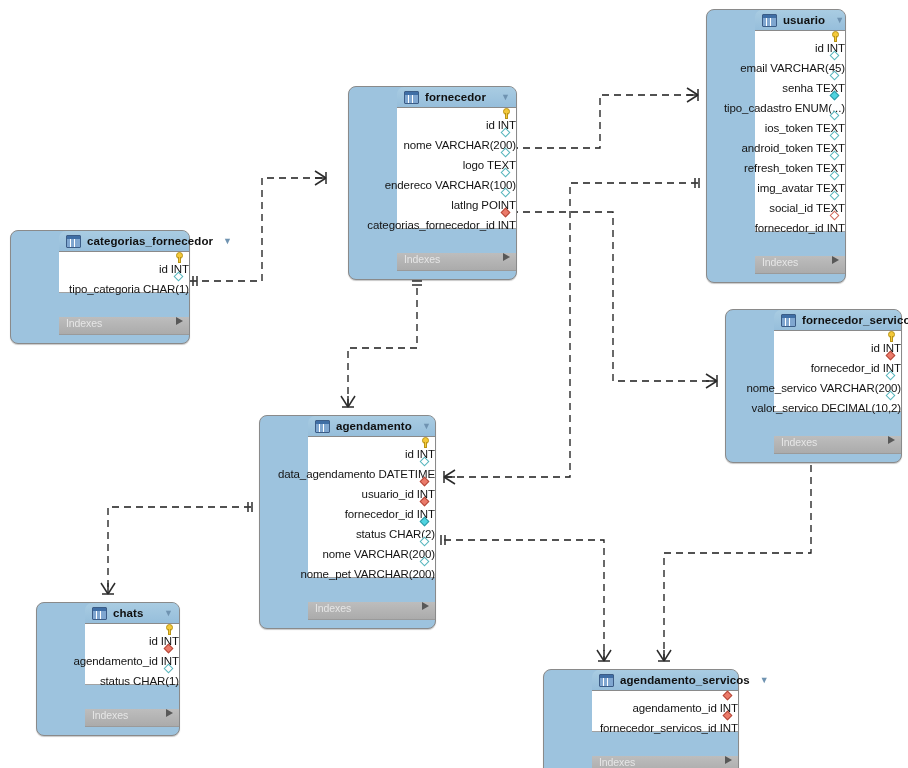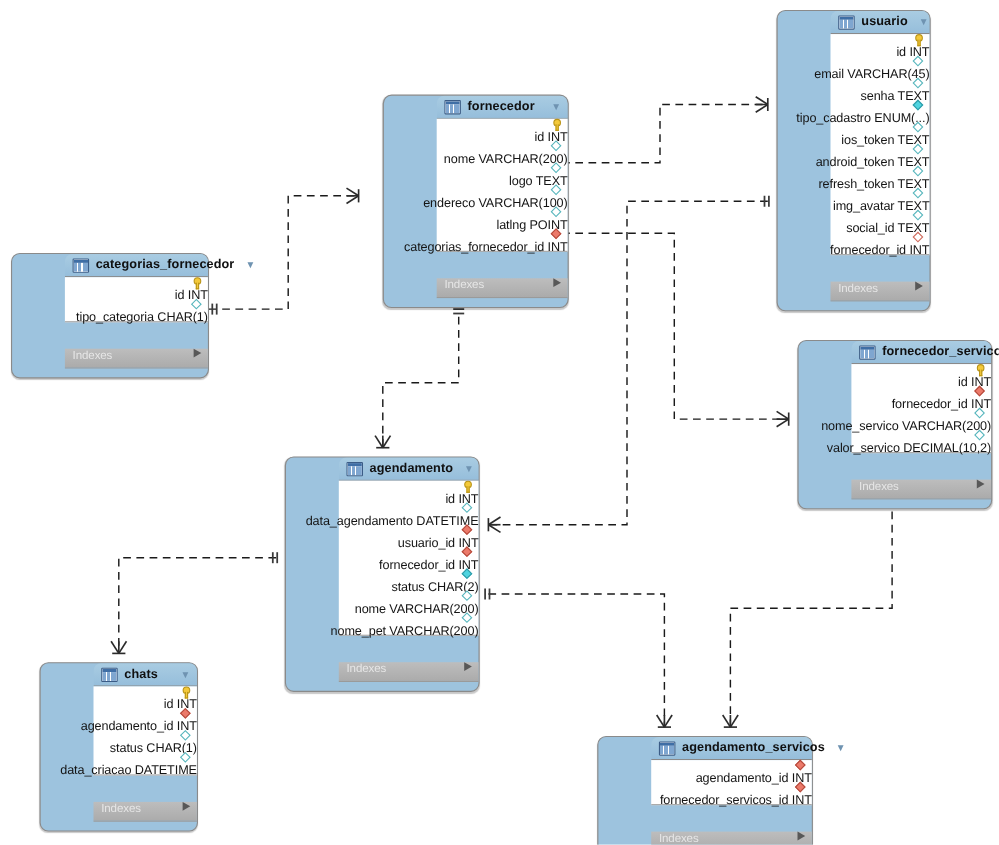--- a/index.html
+++ b/index.html
@@ -482,24 +482,20 @@
             <span class="col-txt">id INT</span>
           </div>
           <div class="col">
             <span class="g dia fk"></span>
             <span class="col-txt">agendamento_id INT</span>
           </div>
           <div class="col">
             <span class="g dia null"></span>
             <span class="col-txt">status CHAR(1)</span>
           </div>
-          <div class="col">
-            <span class="g dia null"></span>
-            <span class="col-txt">data_criacao DATETIME</span>
-          </div>
         </div>
         <div class="tbl-idx">
           <span class="tbl-idx-txt">Indexes</span>
           <span class="tbl-idx-arrow"></span>
         </div>
       </div>
       <div class="tbl" style="left: 543px; top: 669px; width: 196px;">
         <div class="tbl-hd">
           <span class="tbl-ico"></span>
           <span class="tbl-name">agendamento_servicos</span>

